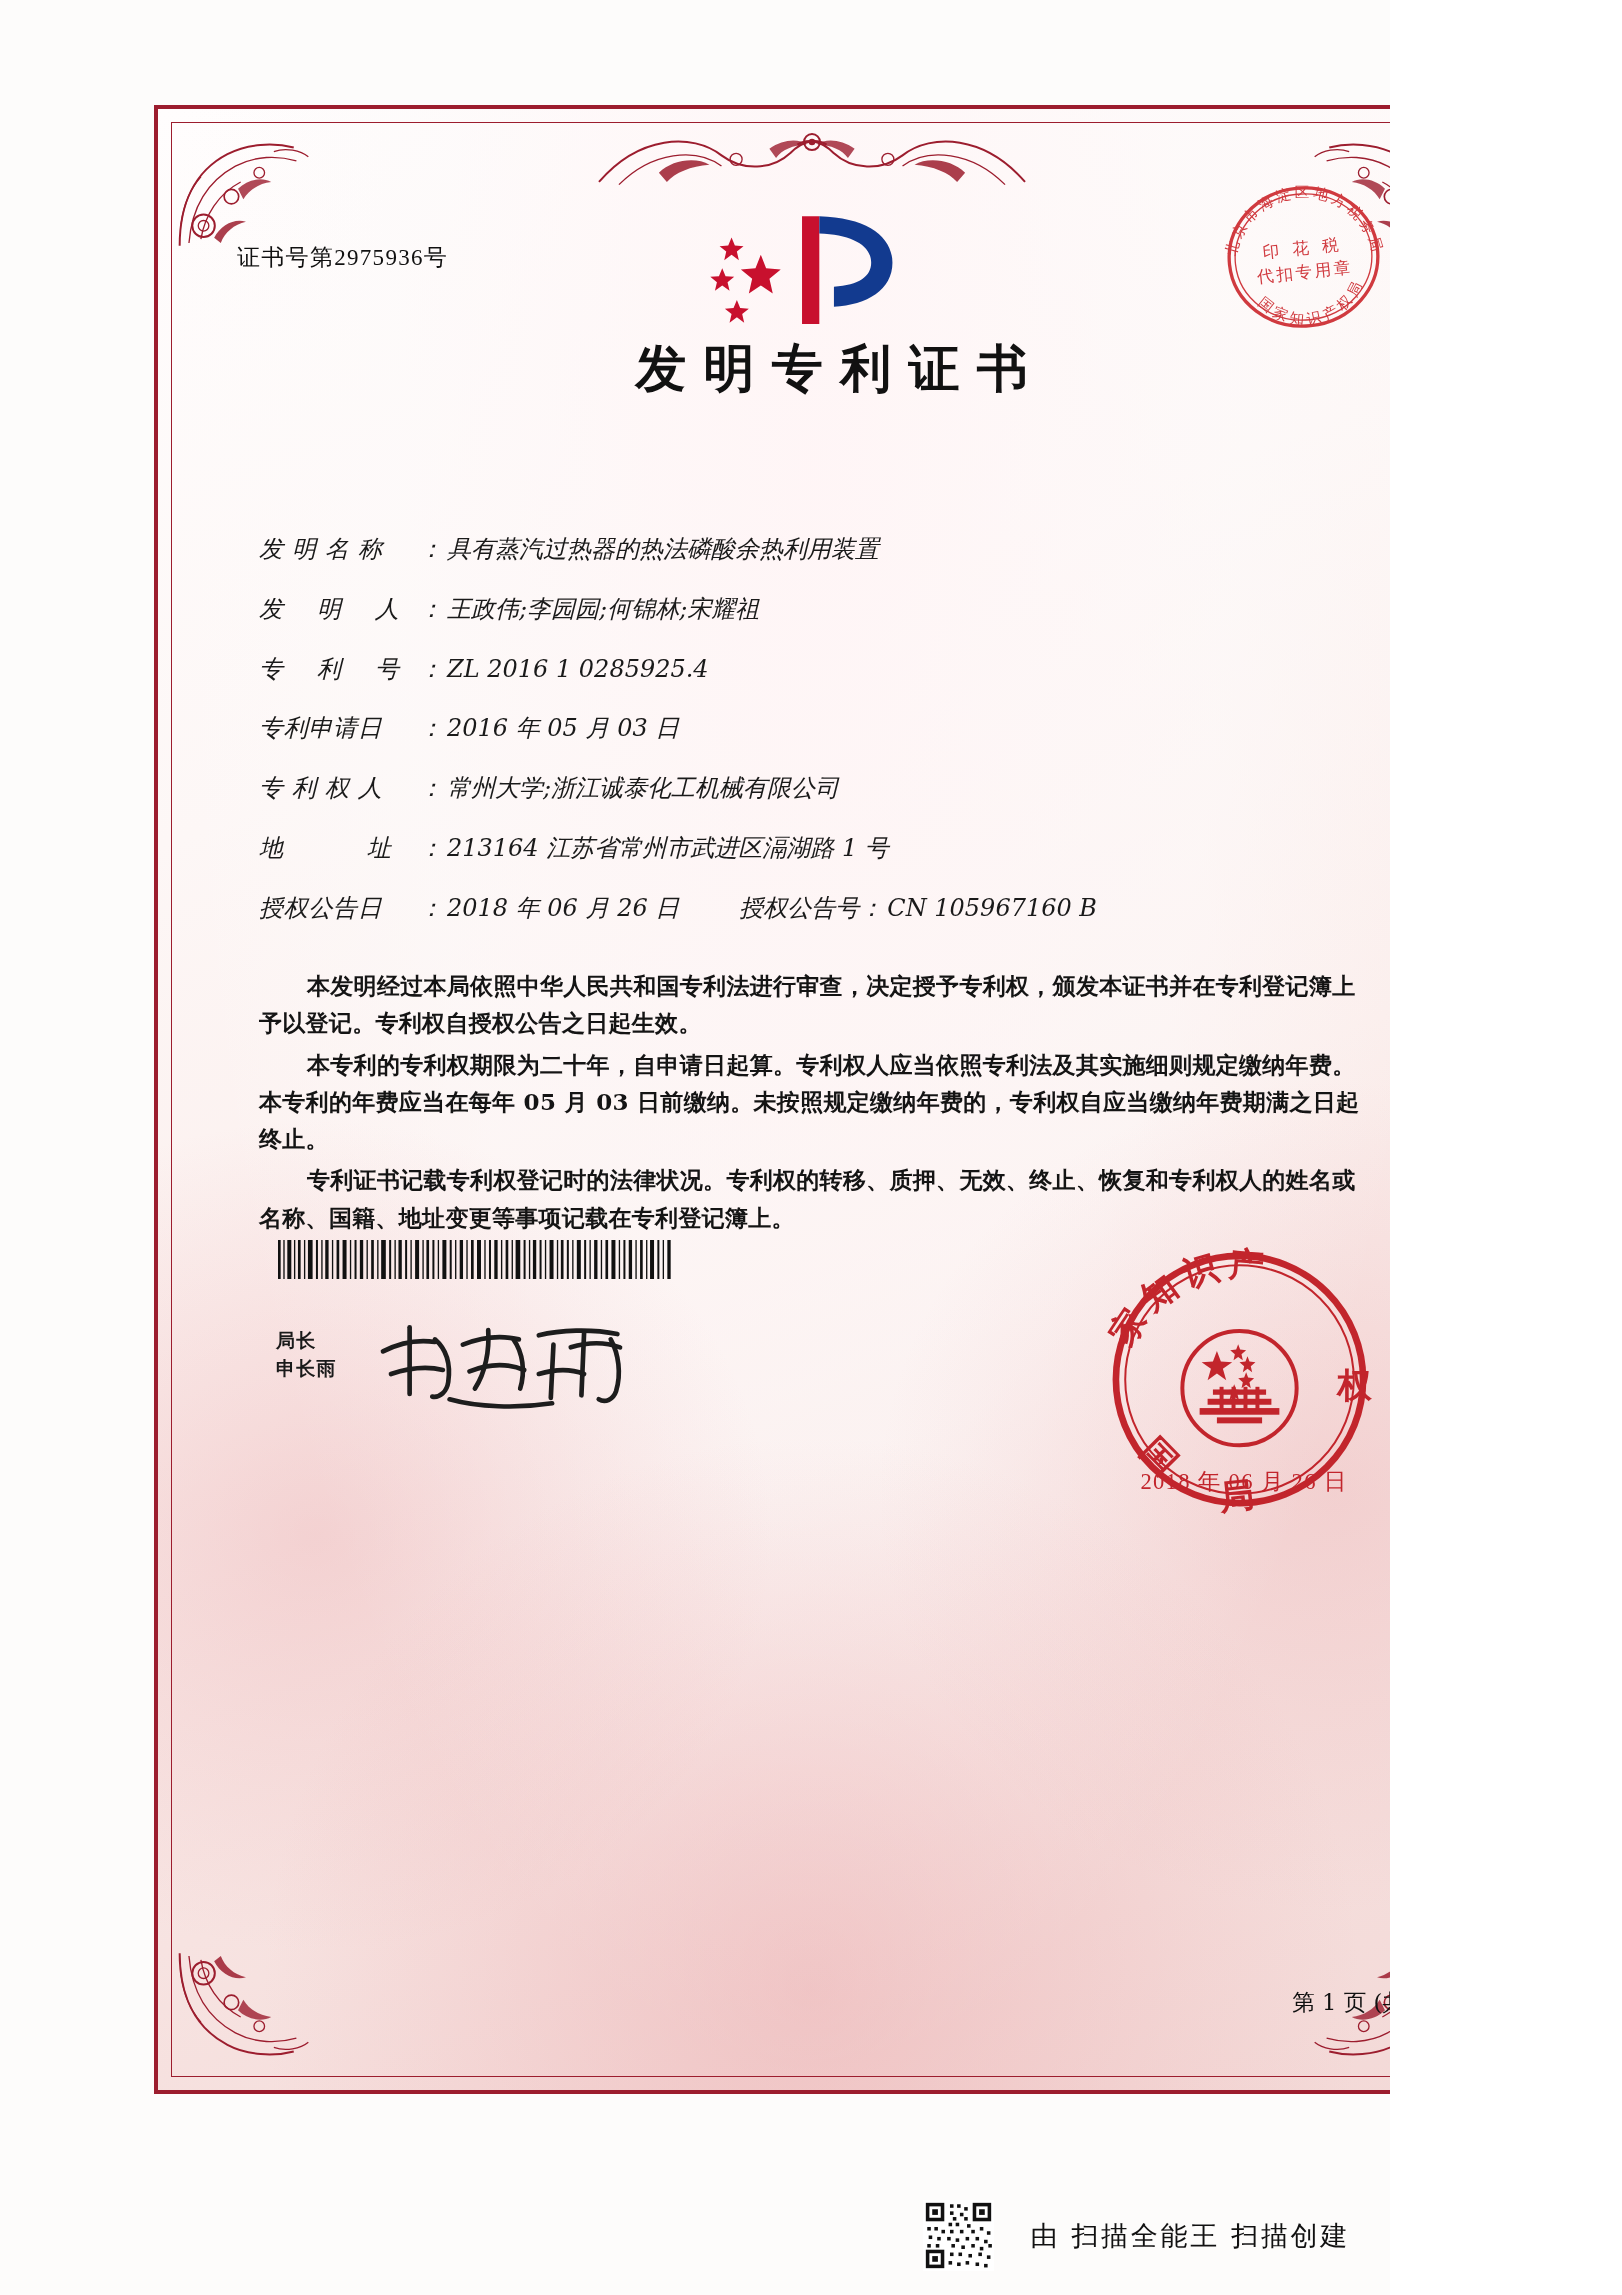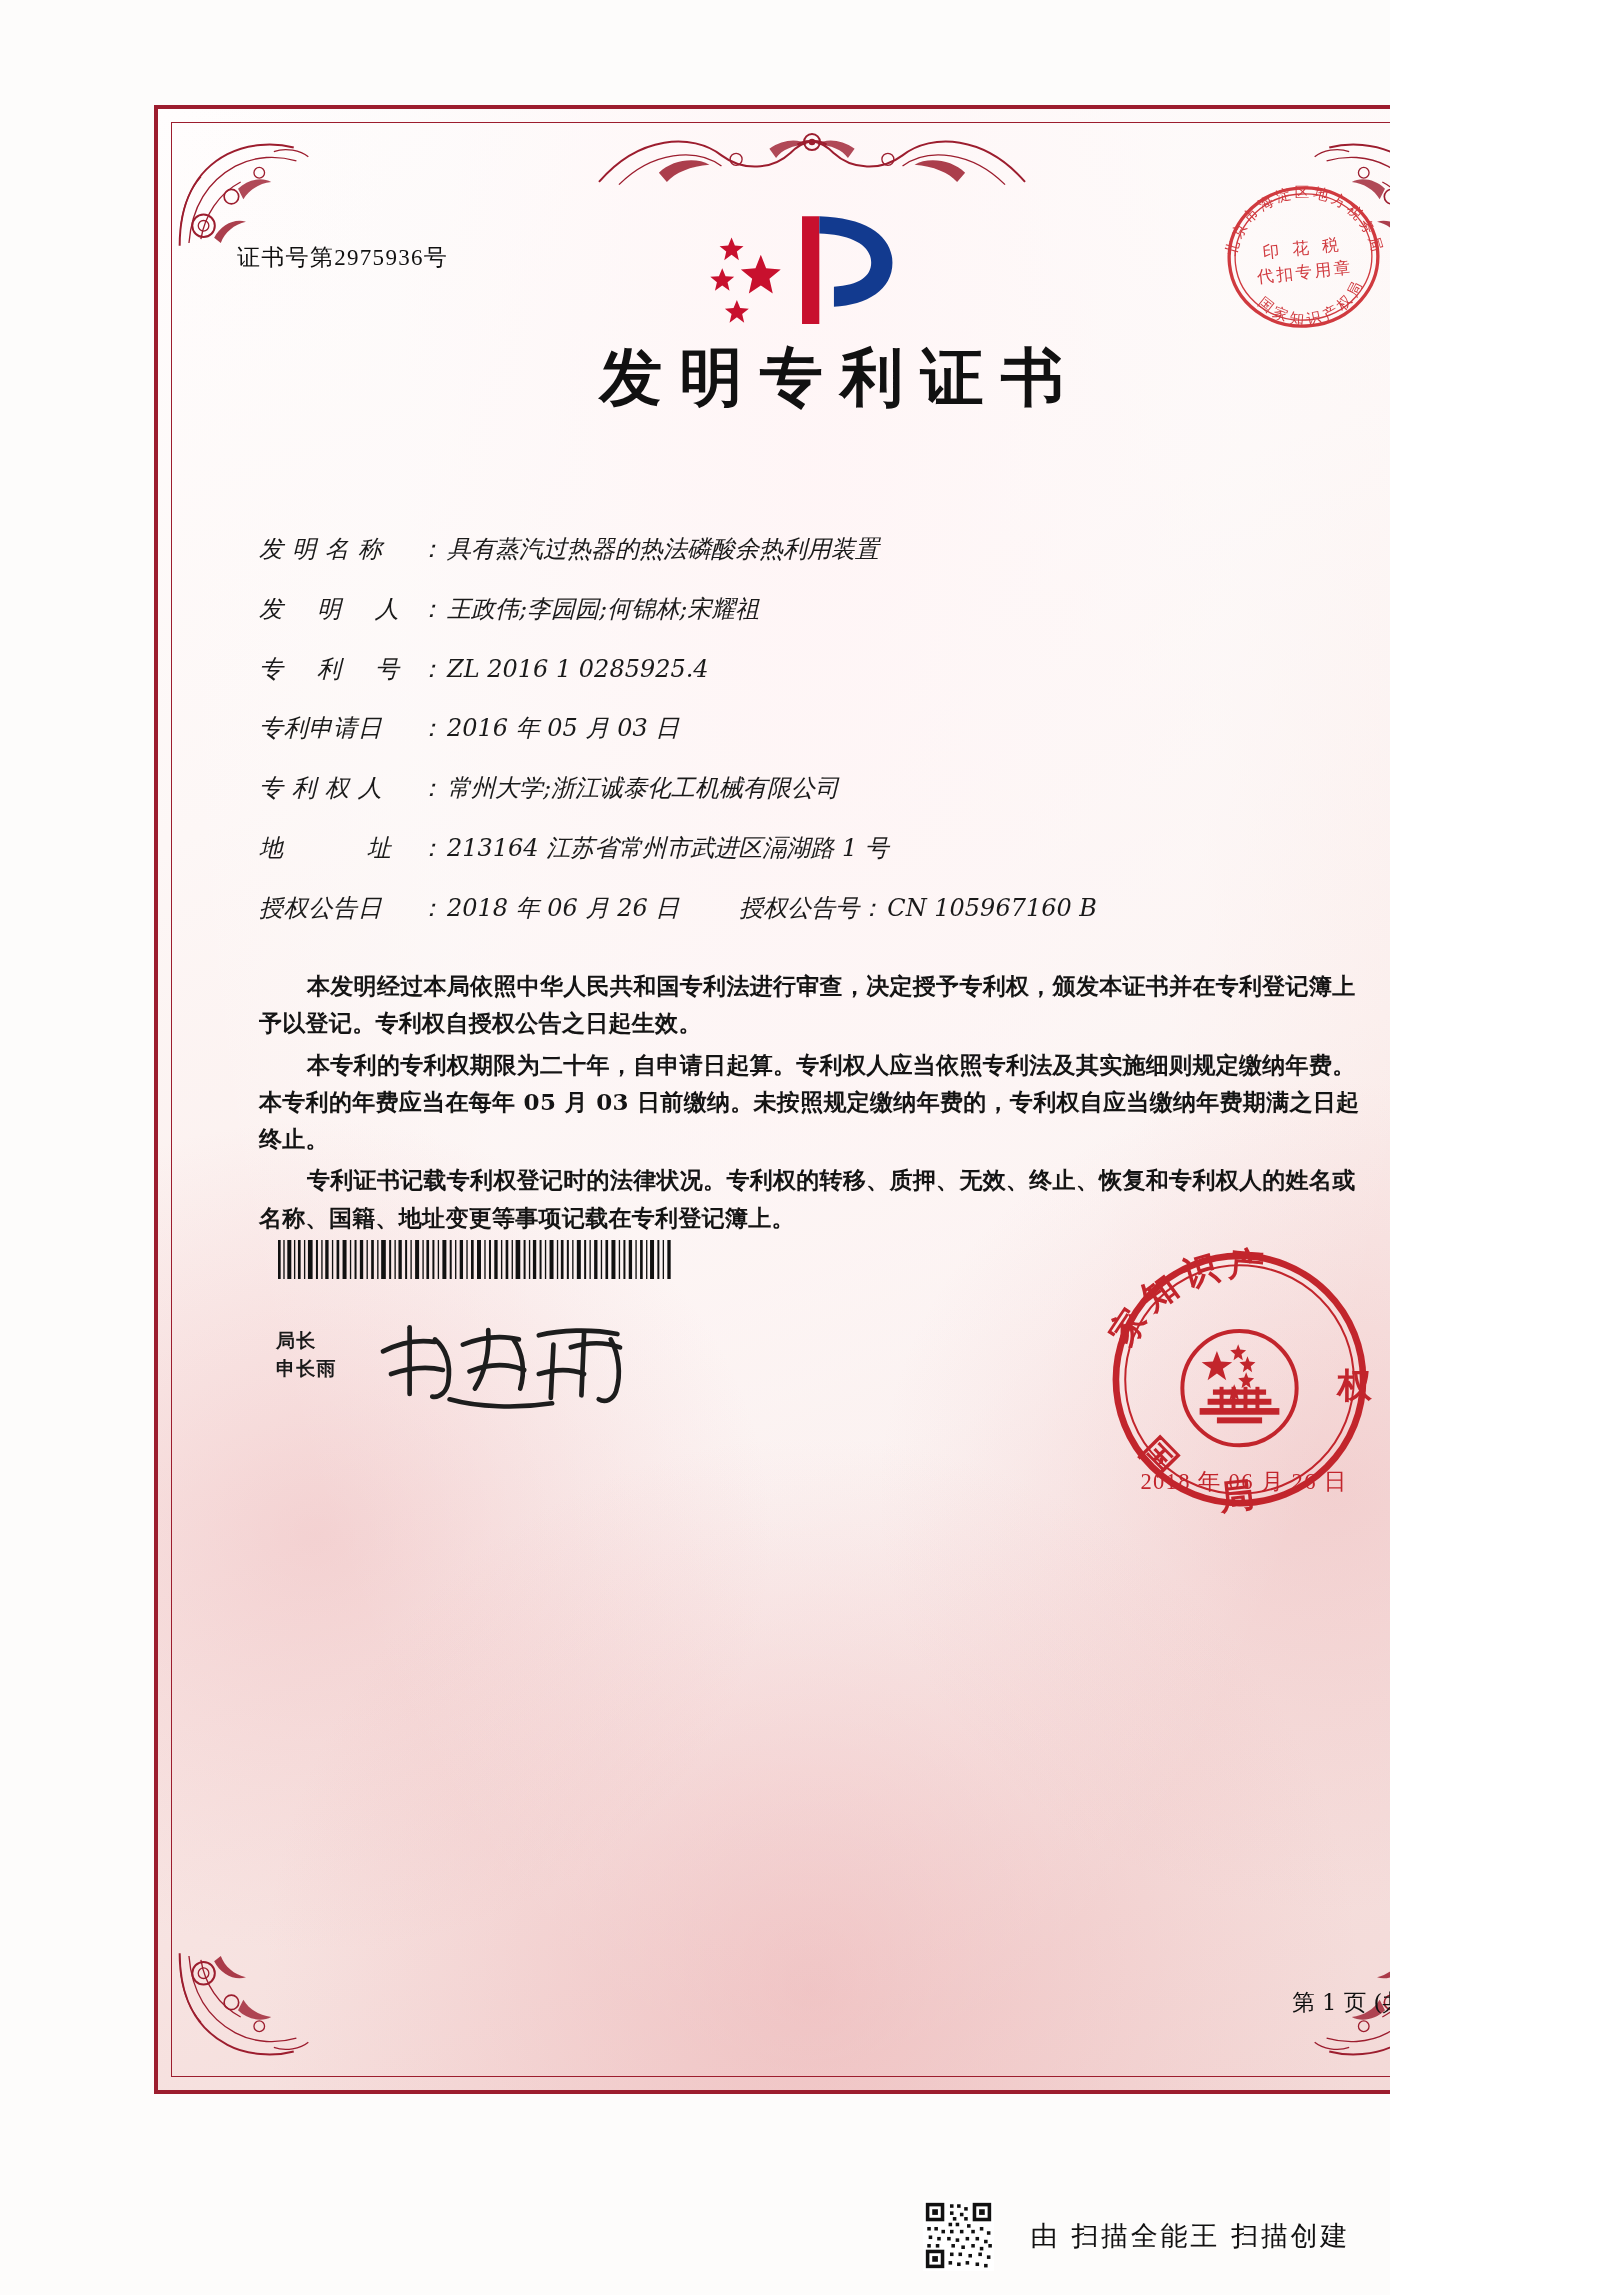--- a/index.html
+++ b/index.html
@@ -96,21 +96,21 @@
     width: 220px;
     height: 123px;
   }
   .logo svg { width: 100%; height: 100%; display: block; }
 
   .doc-title {
     position: absolute;
     left: 0; right: 0;
     top: 226px;
     text-align: center;
-    font-size: 63px;
+    font-size: 51px;
     font-weight: bold;
     letter-spacing: 17.3px;
     text-indent: 17.3px;
     font-family: "DejaVu Serif", "Liberation Serif", serif;
     color: #111;
     padding-left: 40px;
   }
 
   
   .tax-stamp {

